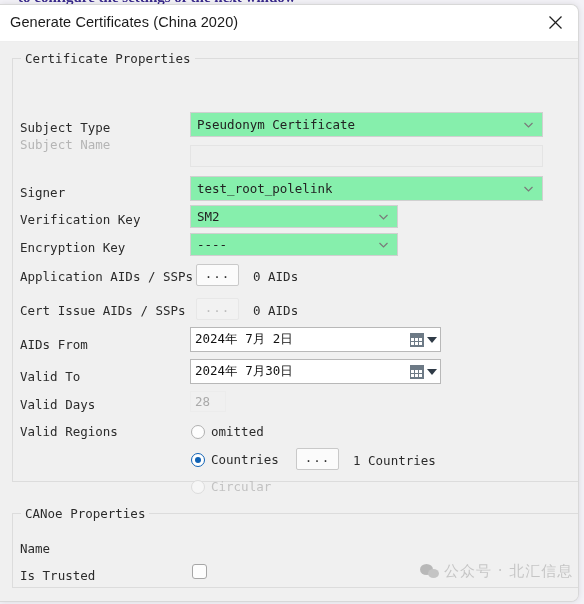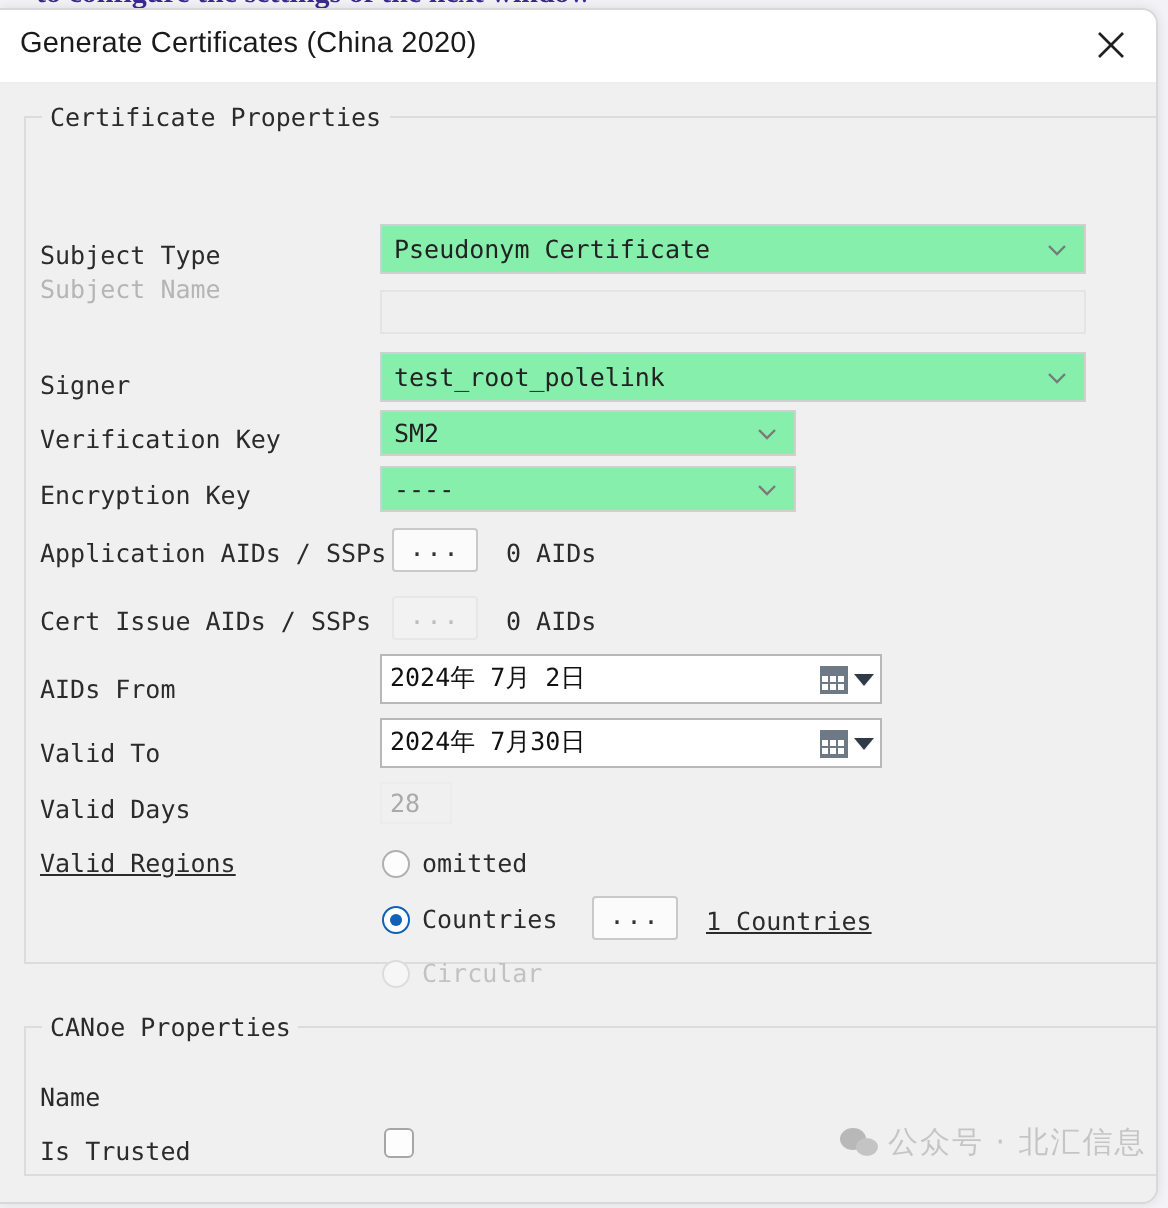--- a/index.html
+++ b/index.html
@@ -437,33 +437,33 @@
         <span class="cal-icon"></span>
         <span class="cal-arrow"></span>
       </span>
     </div>
 
     <div class="lbl" style="left:20px; top:355px;">Valid Days</div>
     <div class="textbox" style="left:190px; top:349px; width:36px; height:21px; background:#f0f0f0; border-color:#ececec;">
       <span class="val dim" style="position:absolute; left:4px; top:2px;">28</span>
     </div>
 
-    <div class="lbl" style="left:20px; top:382px;text-decoration:underline;">Valid Regions</div>
+    <div class="lbl" style="left:20px; top:382px;">Valid Regions</div>
 
     <div class="radio-row" style="left:191px; top:382px;">
       <span class="radio"></span>
       <span class="radio-label">omitted</span>
     </div>
 
     <div class="radio-row" style="left:191px; top:410px;">
       <span class="radio checked"></span>
       <span class="radio-label">Countries</span>
     </div>
     <div class="dotbtn" style="left:296px; top:406px; width:43px; height:22px;">...</div>
-    <div class="val" style="left:353px; top:411px;text-decoration:underline;">1 Countries</div>
+    <div class="val" style="left:353px; top:411px;">1 Countries</div>
 
     <div class="radio-row" style="left:191px; top:437px;">
       <span class="radio dim"></span>
       <span class="radio-label dim">Circular</span>
     </div>
 
     <div class="groupbox" style="left:12px; top:471px; width:549px; height:73px;">
       <div class="groupbox-title">CANoe Properties</div>
     </div>
 

